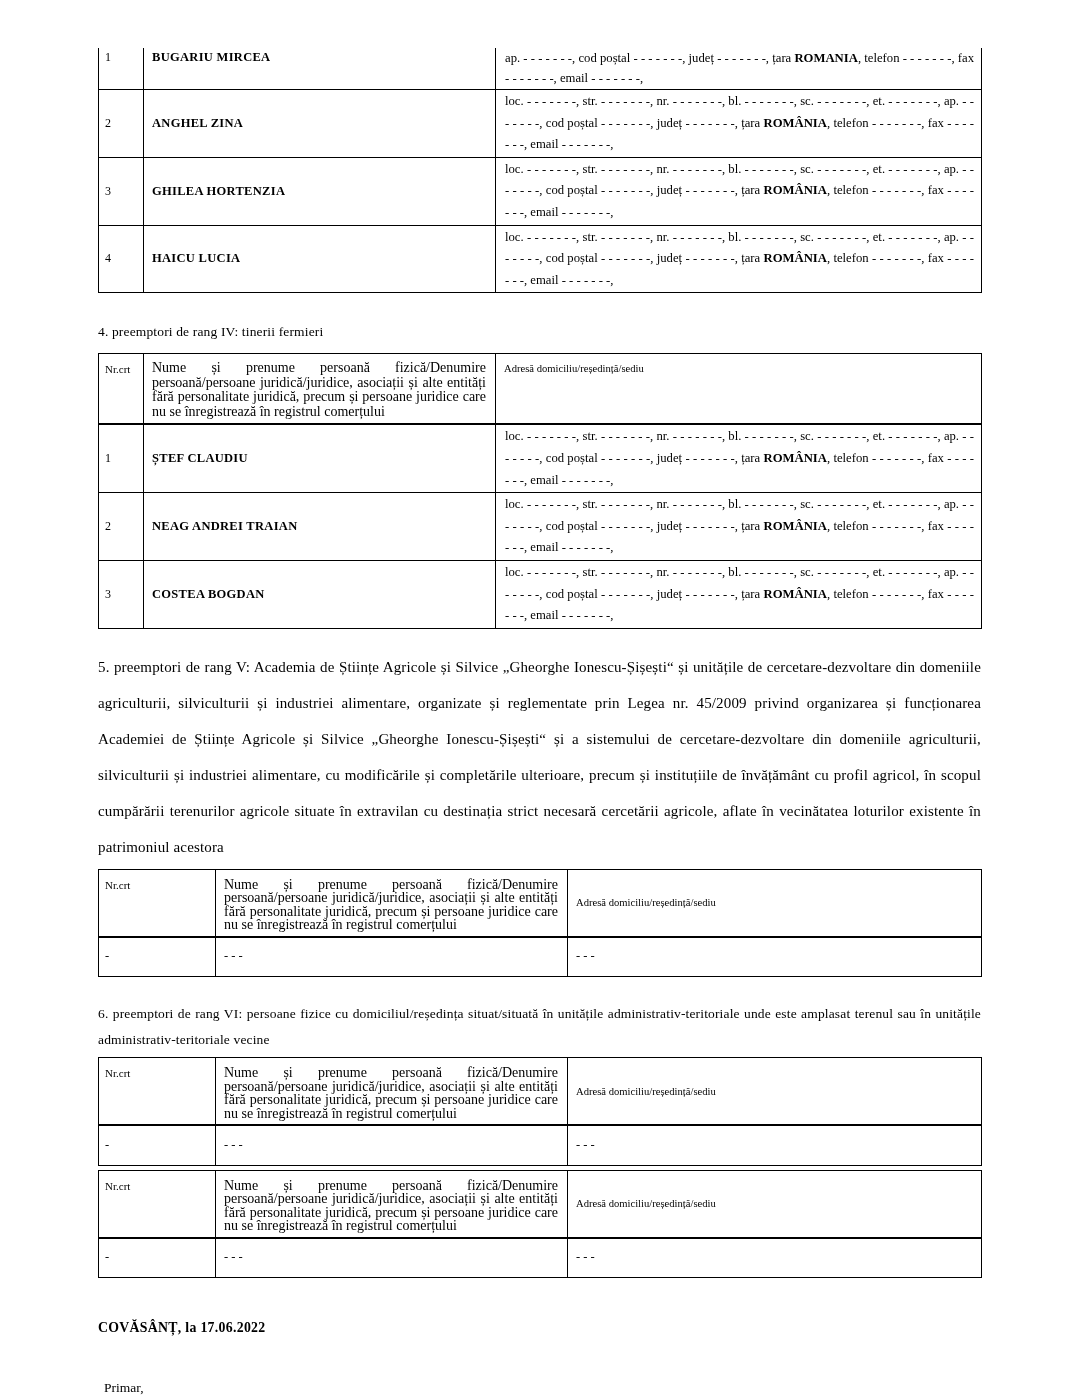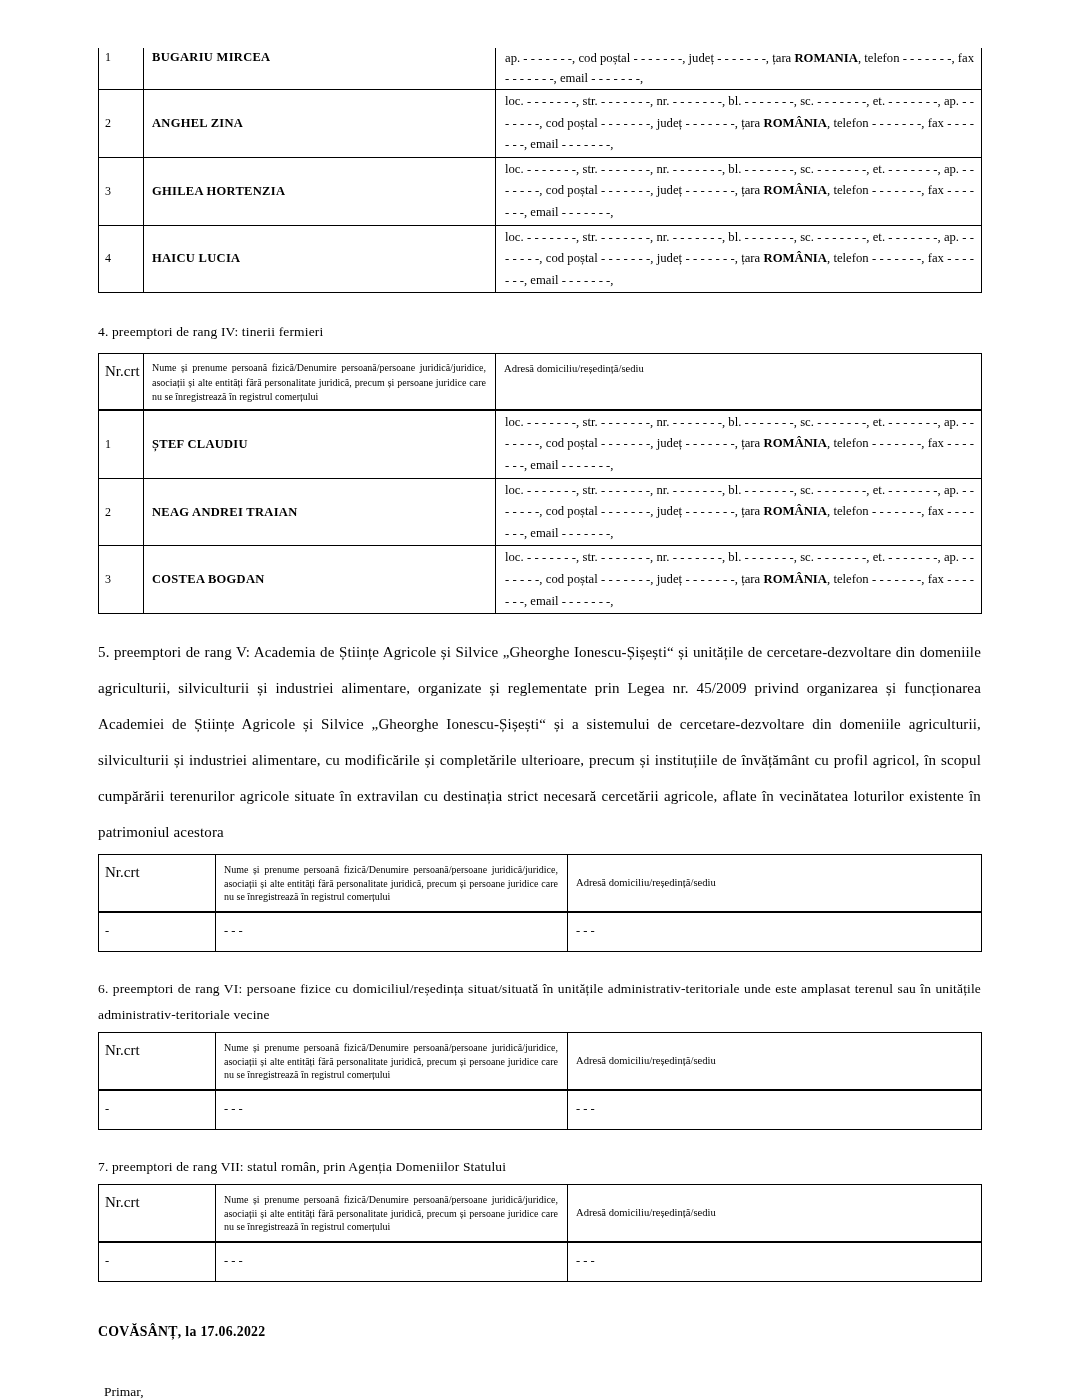--- a/index.html
+++ b/index.html
@@ -27,22 +27,22 @@
   .t4{margin-top:8px;}
   .t4 tr.rx{height:65px;}
 
   td.nr{font-size:12px;padding:1px 2px 1px 6px;}
   td.name{font-weight:bold;font-size:12.5px;padding:1px 2px 1px 8px;letter-spacing:0.3px;}
   td.addr{font-size:12.7px;line-height:21.6px;text-align:justify;padding:1px 7px 1px 9px;}
   .t1 tr.r1 td.addr{line-height:20px;padding-top:0;}
   .t1 tr.r1 td.nr, .t1 tr.r1 td.name{padding-top:2px;}
 
   tr.hdr td{vertical-align:top;border-bottom:2px solid #000;}
-  td.h-nr{font-size:15px;padding:9px 2px 13px 6px;}
-  td.h-name{font-size:10px;line-height:14.5px;text-align:justify;padding:7px 9px 4px 8px;}
+  td.h-nr{font-size:11px;padding:9px 2px 13px 6px;}
+  td.h-name{font-size:14px;line-height:14.5px;text-align:justify;padding:7px 9px 4px 8px;}
   td.h-addr{font-size:10.6px;padding:9px 4px 0 8px;}
   .t4 tr.hdr{height:48px;}
   table.small tr.hdr{height:57px;}
   table.small td.h-name{line-height:13.5px;padding-top:8px;}
   table.small td.h-addr{vertical-align:middle;padding-top:0;}
   table.small tr.data{height:40px;}
   table.small tr.data td{font-size:12.5px;vertical-align:middle;}
   table.small tr.data td.d-nr{padding-left:6px;}
   table.small tr.data td.d-name{padding-left:8px;}
   table.small tr.data td.d-addr{padding-left:8px;}
@@ -160,21 +160,20 @@
         <td class="h-addr">Adresă domiciliu/reședință/sediu</td>
       </tr>
       <tr class="data">
         <td class="d-nr">-</td>
         <td class="d-name">- - -</td>
         <td class="d-addr">- - -</td>
       </tr>
     </tbody>
   </table>
 
-  <div class="heading tight">7. preemptori de rang VII: statul român, prin Agenția Domeniilor Statului</div>
   <table class="tbl small">
     <colgroup>
         <col class="c-nr2">
         <col class="c-name2">
         <col class="c-addr2">
       </colgroup>
     <tbody>
       <tr class="hdr">
         <td class="h-nr">Nr.crt</td>
         <td class="h-name">Nume și prenume persoană fizică/Denumire persoană/persoane juridică/juridice, asociații și alte entități fără personalitate juridică, precum și persoane juridice care nu se înregistrează în registrul comerțului</td>

